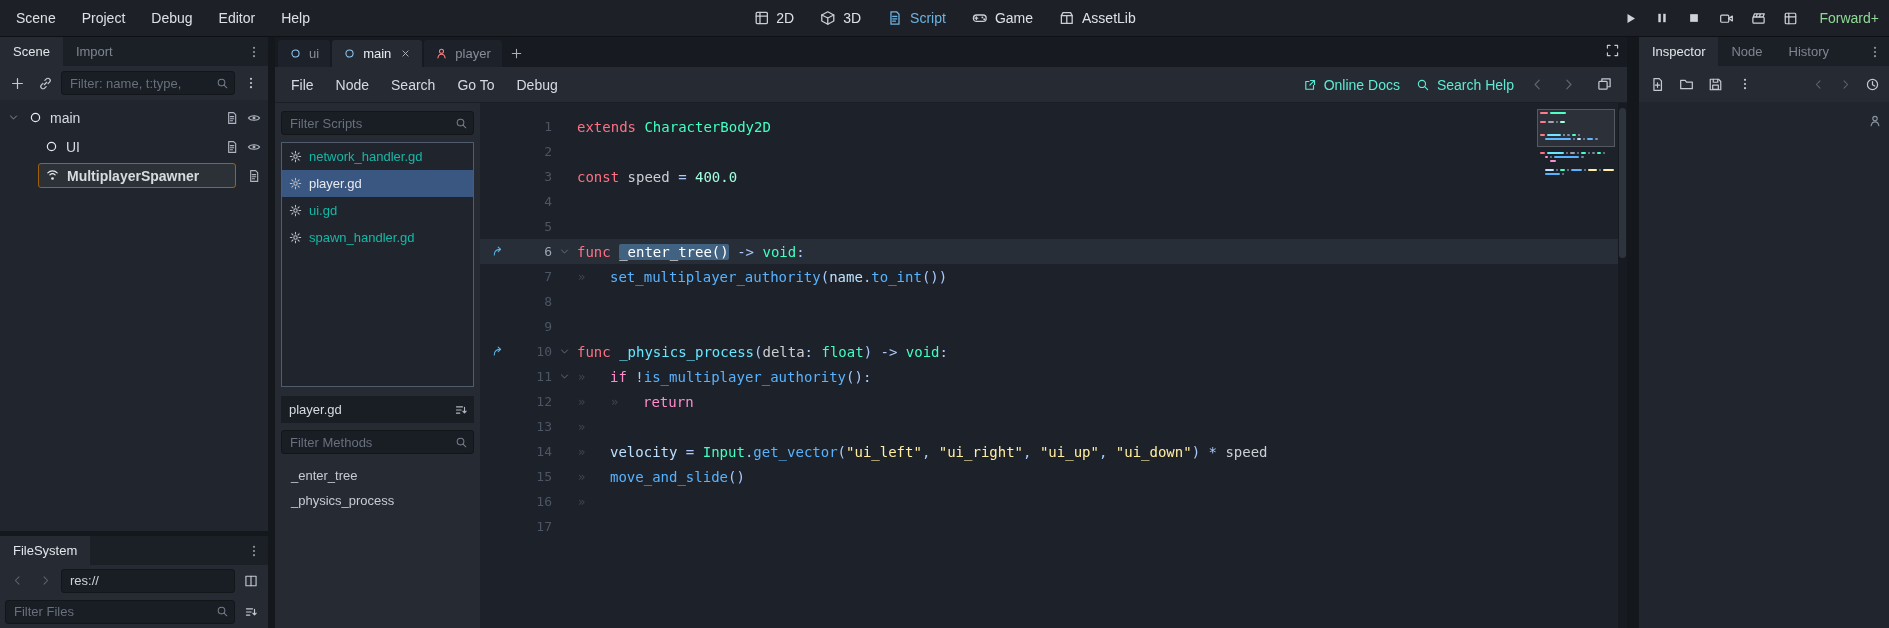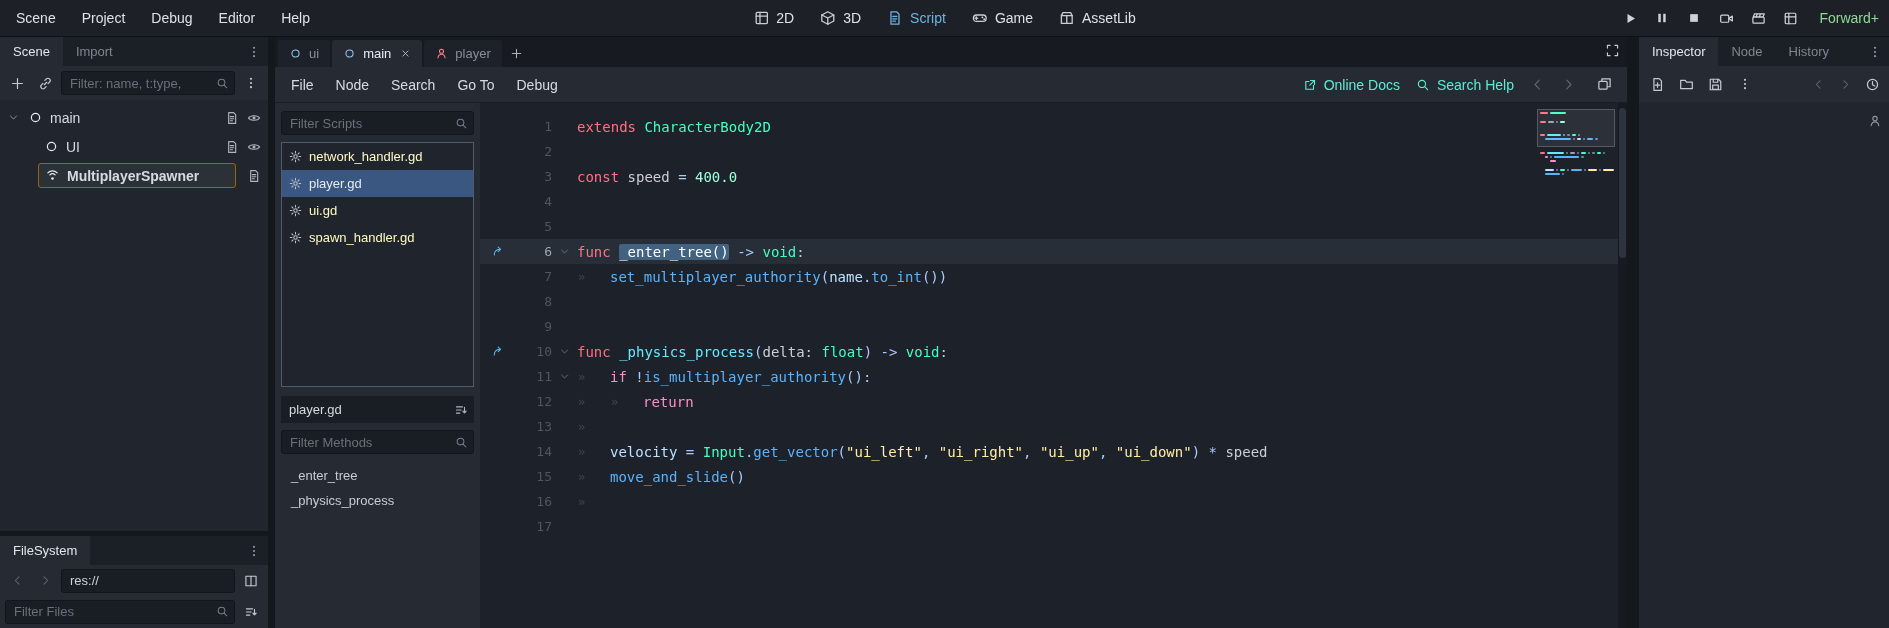--- a/index.html
+++ b/index.html
@@ -63,21 +63,21 @@
   #script-menubar{height:36px;background:#262b33;border-bottom:1px solid #1a1e25;display:flex;align-items:center;padding:0 5px;position:relative;}
   .smenu{padding:0 11px;color:#d7dbe1;}
   .menubar-right{position:absolute;right:10px;display:flex;align-items:center;gap:16px;}
   .help-link{display:flex;align-items:center;gap:7px;color:#5eead4;}
   .nav-btn{color:#5d6571;display:flex;}
   .script-body{display:flex;height:525px;}
 
   
   .scripts-panel{width:205px;background:#262b33;padding:8px 6px 0;display:flex;flex-direction:column;flex:none;}
   .script-list{margin-top:7px;height:245px;background:#20252d;border:1px solid #505b6c;}
-  .script-item{height:27px;display:flex;align-items:center;gap:7px;padding:0 7px;color:#fef9c3;font-size:13px;}
+  .script-item{height:27px;display:flex;align-items:center;gap:7px;padding:0 7px;color:#14b8a6;font-size:13px;}
   .script-item.selected{background:#3a5781;color:#e6eaef;}
   .script-gear{color:#b9c0ca;display:flex;}
   .current-script{margin-top:9px;height:27px;background:#191d24;display:flex;align-items:center;padding:0 8px;color:#d7dbe1;font-size:13px;position:relative;flex:none;}
   .current-script .sort-ic{position:absolute;right:6px;color:#aeb5c0;}
   .methods-filter{margin-top:7px;flex:none;}
   #method-list{margin-top:9px;}
   .method-item{height:25px;display:flex;align-items:center;padding:0 10px;color:#c6ccd4;font-size:13px;}
 
   
   .code-editor{flex:1;position:relative;background:#1d222a;font-family:"DejaVu Sans Mono",monospace;overflow:hidden;}

